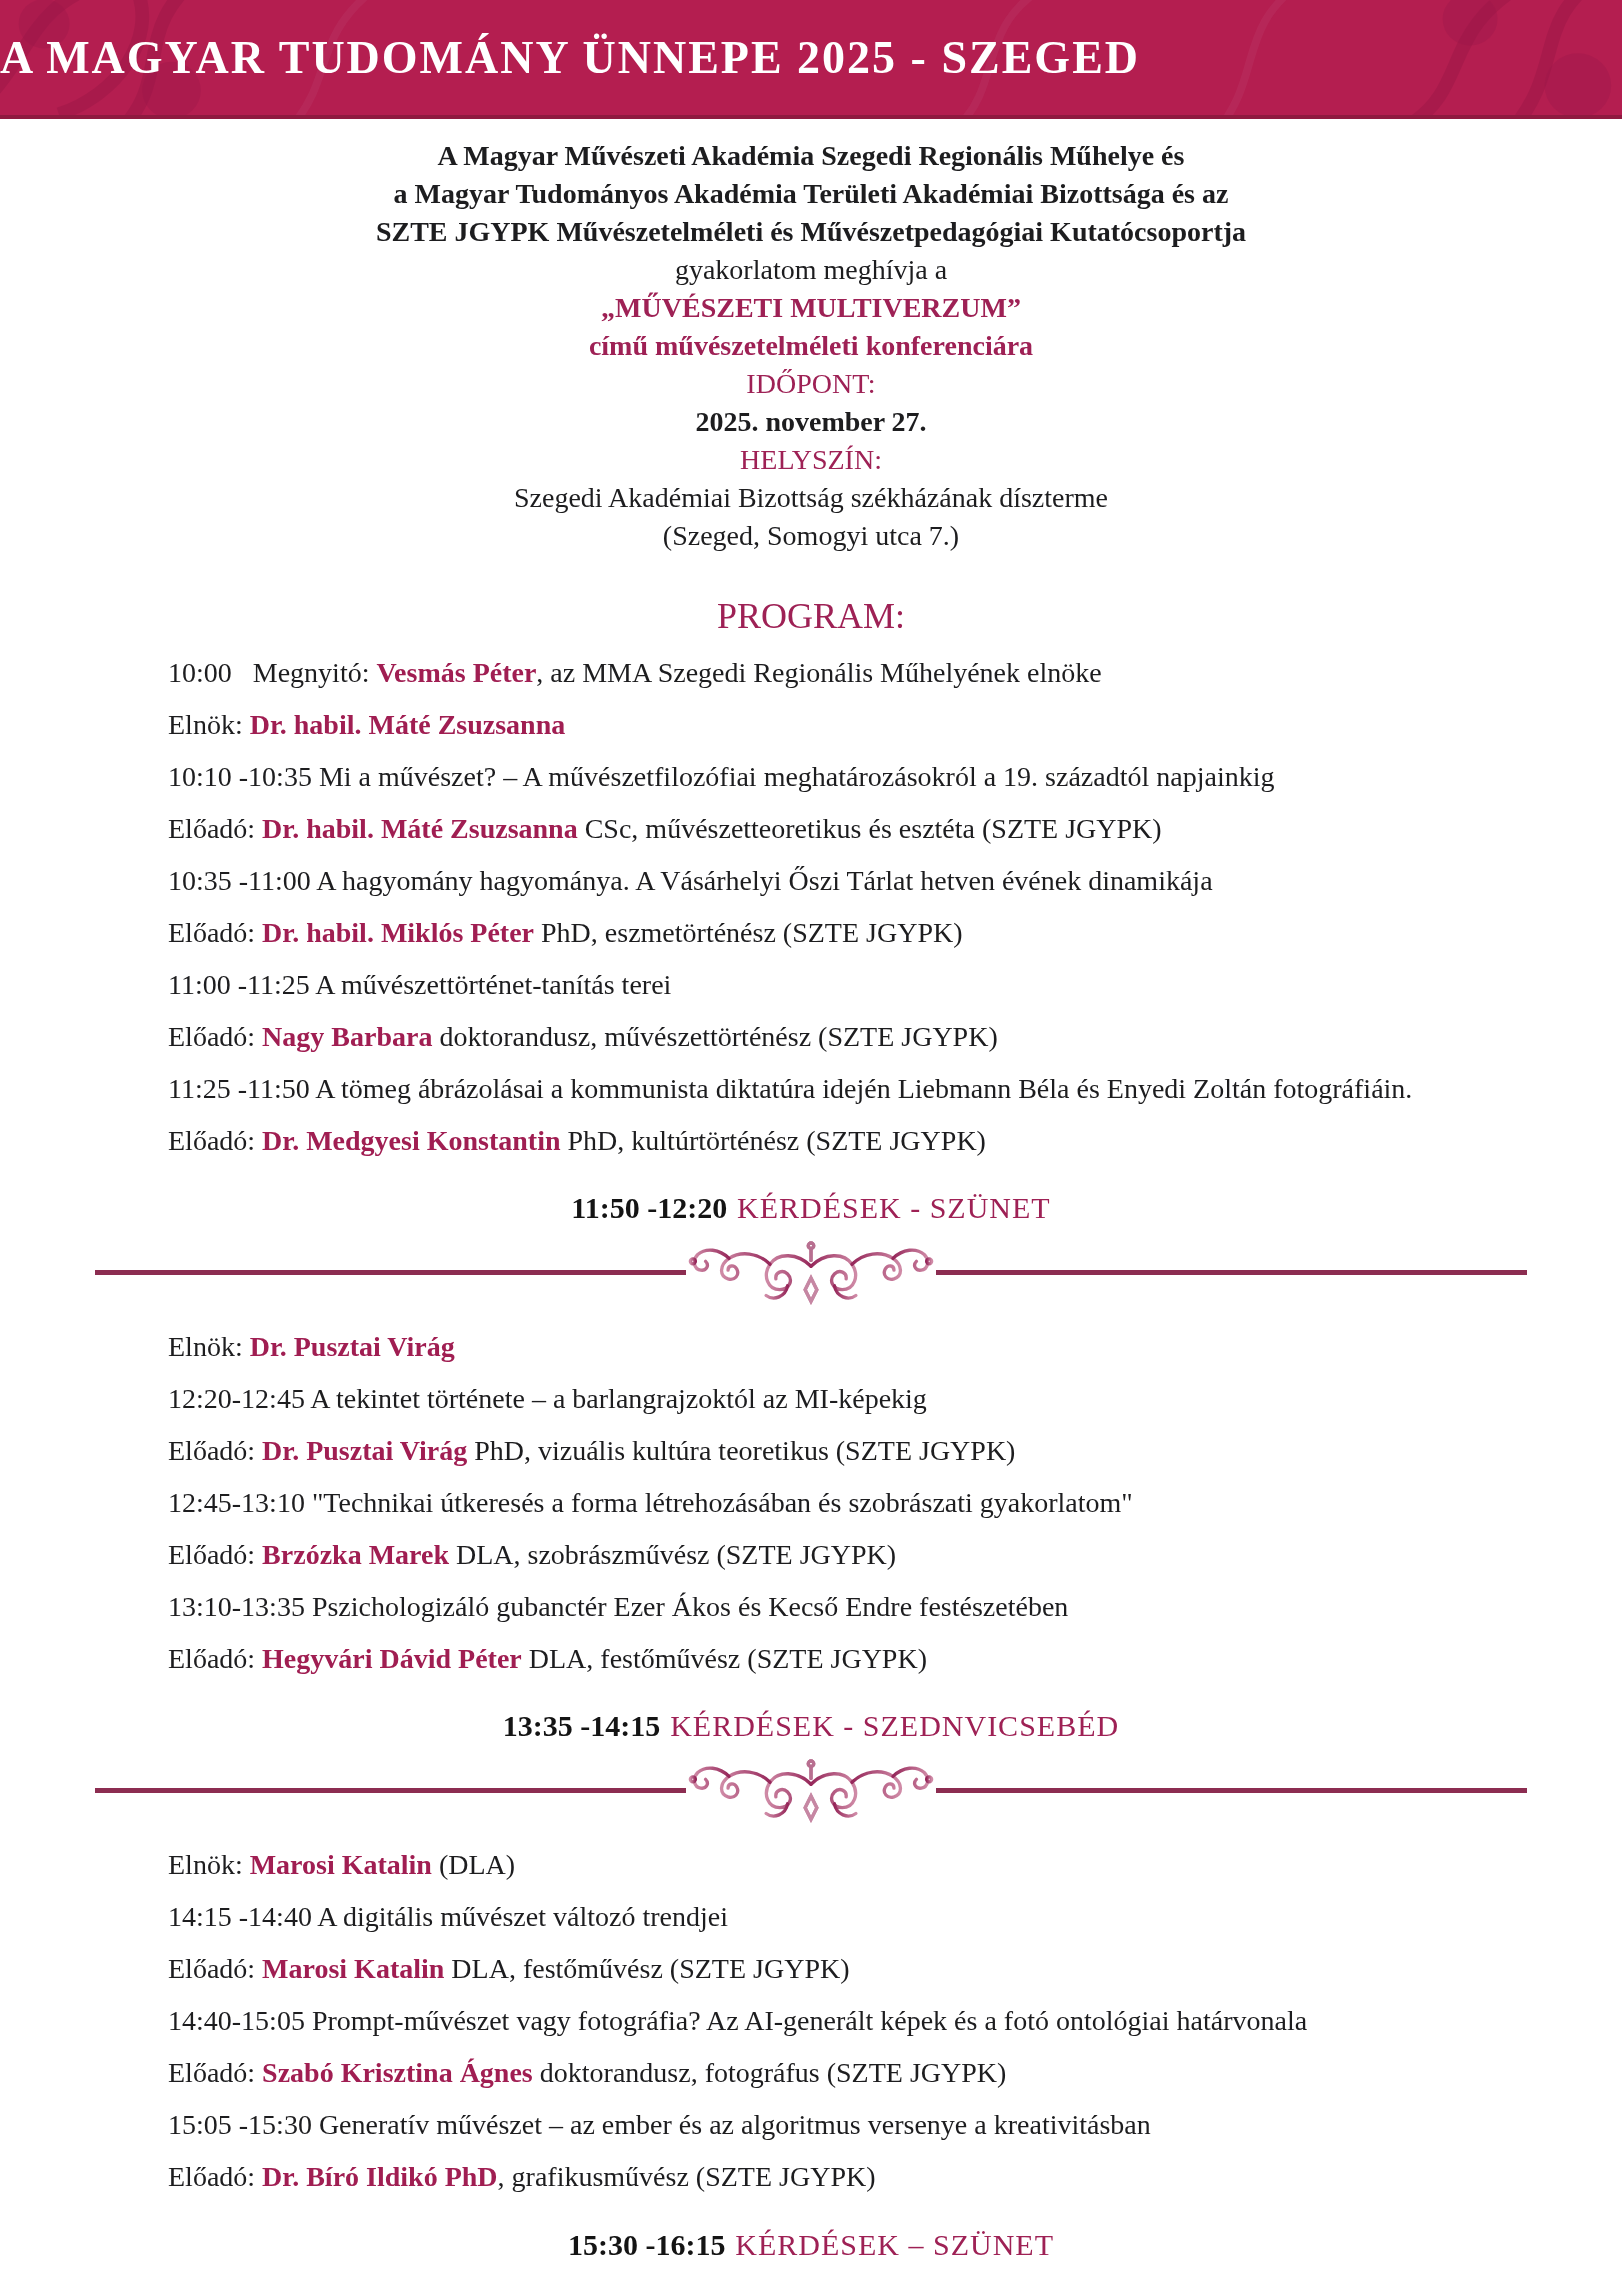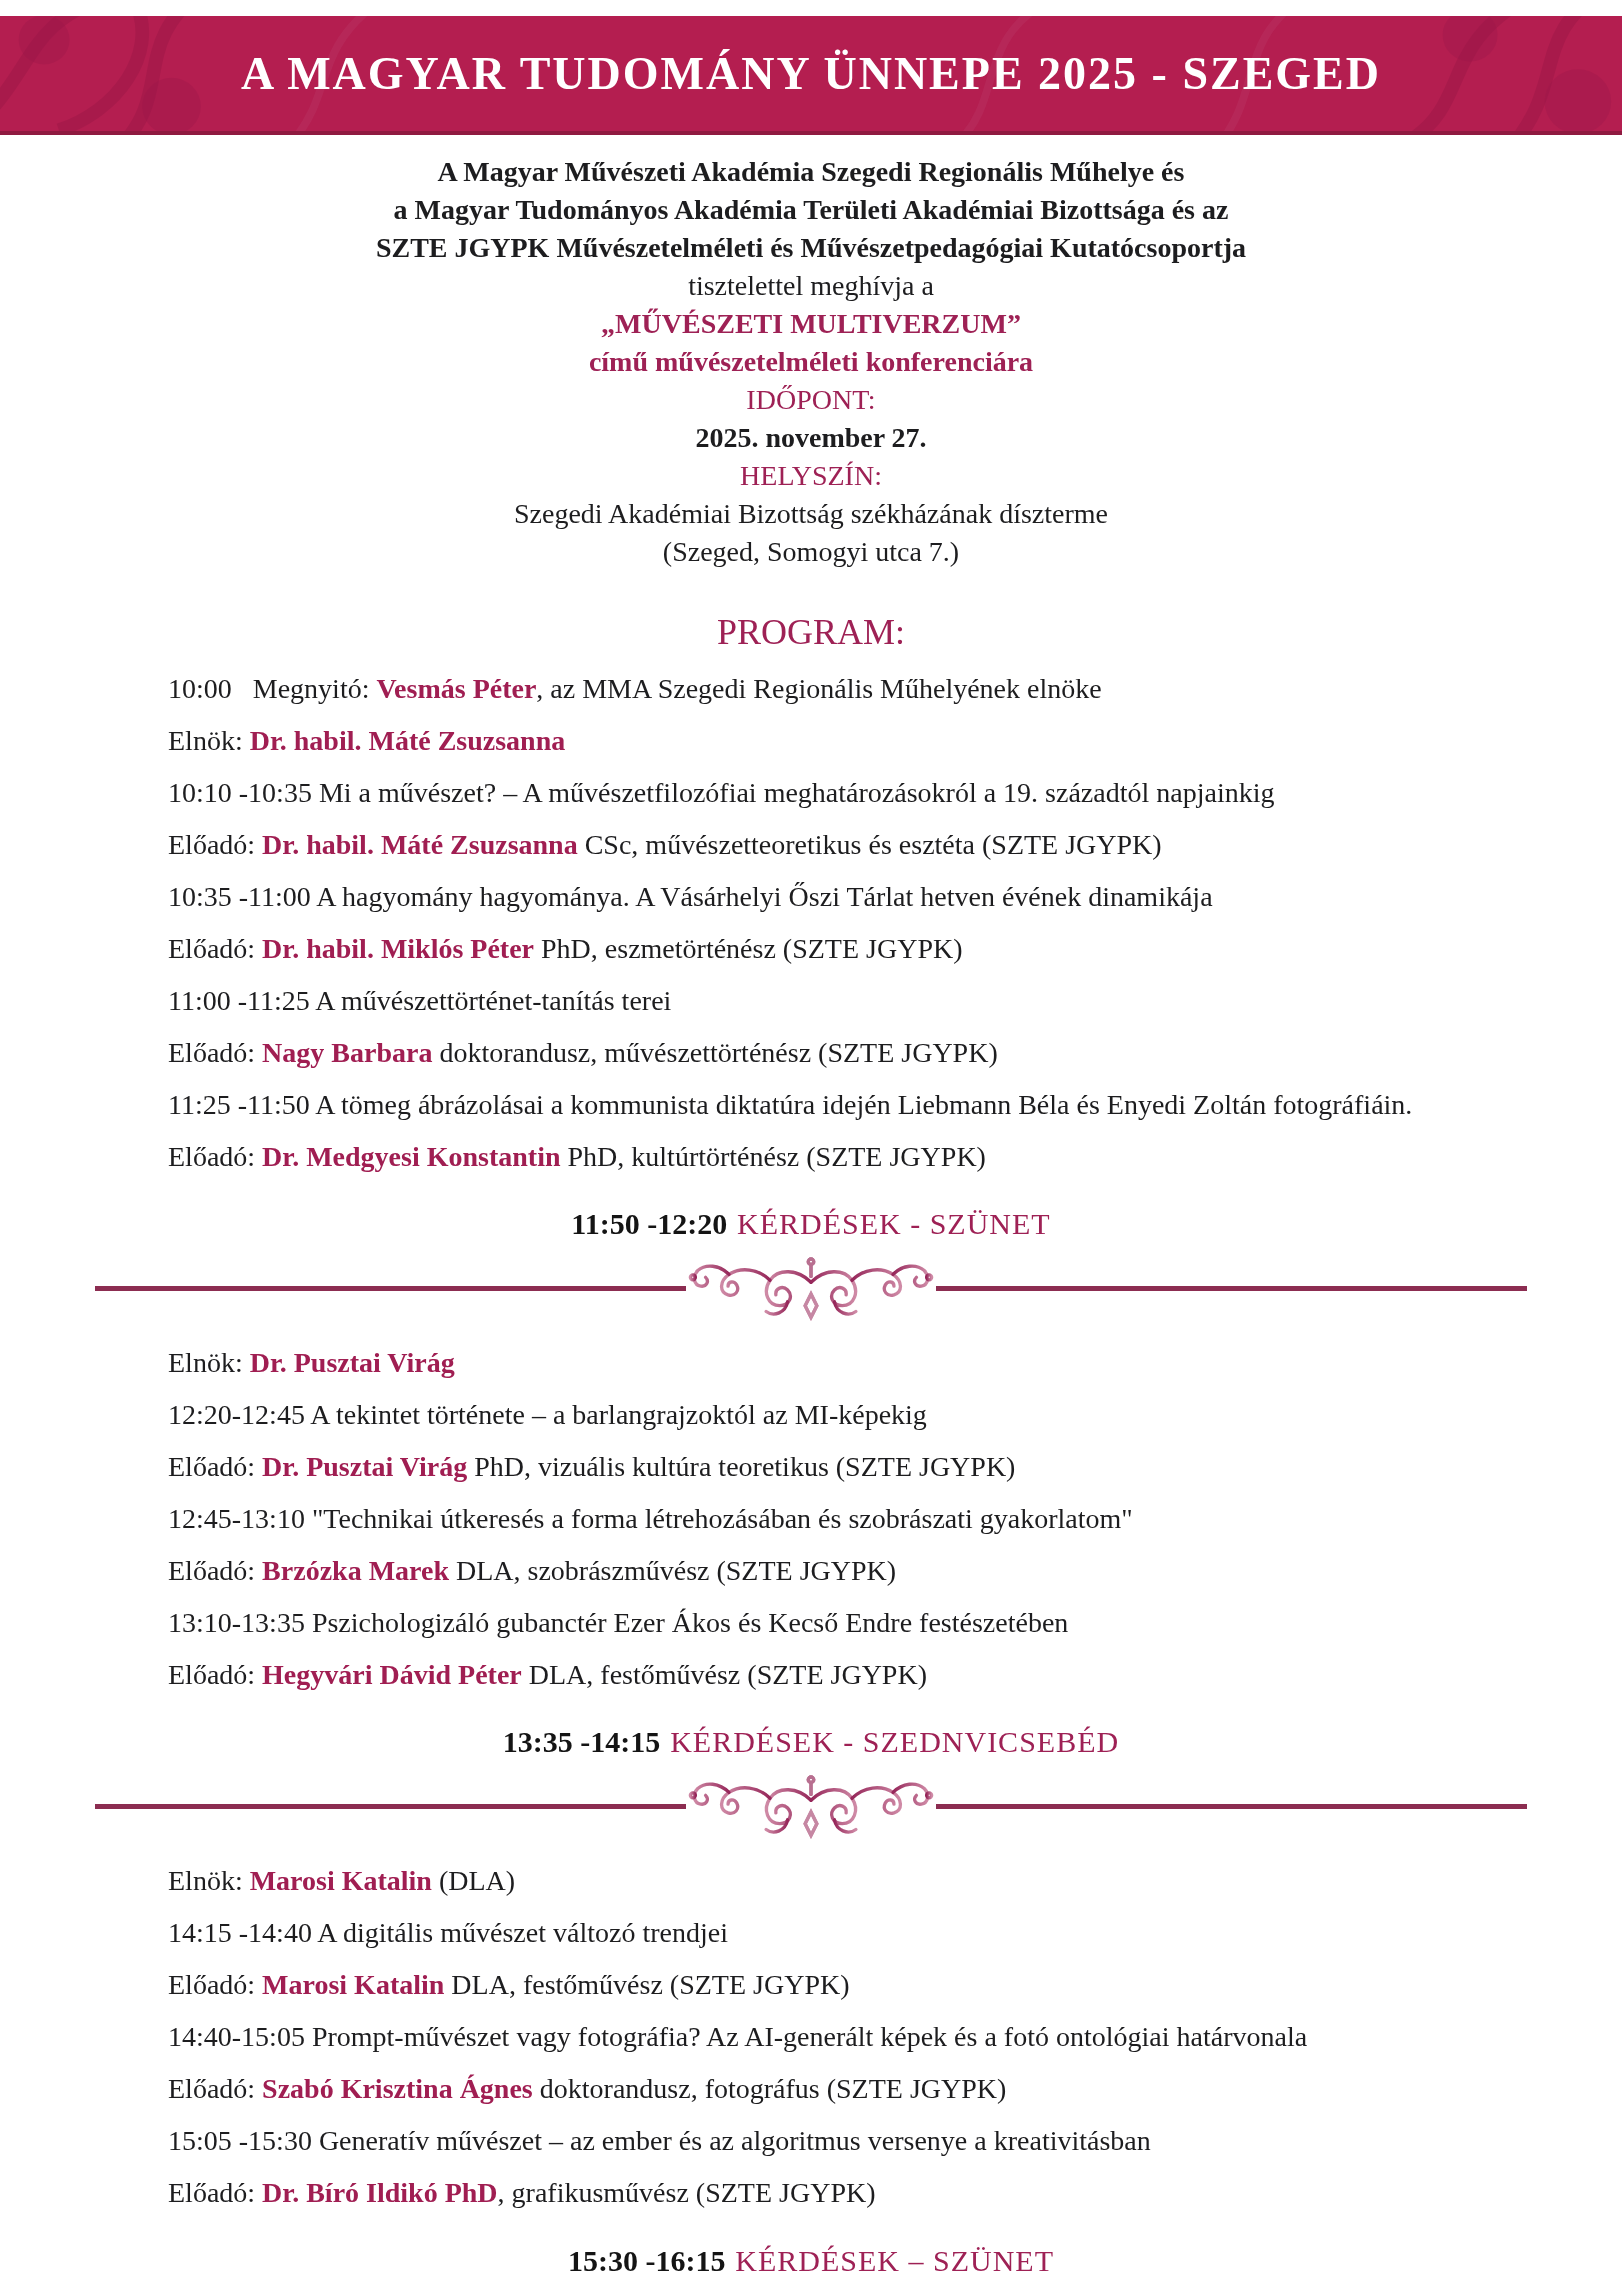--- a/index.html
+++ b/index.html
@@ -19,23 +19,22 @@
     overflow:hidden;
     font-family:"Liberation Serif","DejaVu Serif",serif;
     color:var(--body-text);
   }
   
   .banner{
     position:relative;
     height:119px;
     background:var(--banner-bg);
     border-bottom:4.9px solid var(--banner-edge);
-    display:flex;align-items:center;justify-content:center;
+    display:flex;align-items:center;justify-content:flex-start;
     overflow:hidden;
-    margin-top:16px;
   }
   .banner-pattern{position:absolute;inset:0;width:100%;height:100%;}
   .banner-title{
     position:relative;z-index:1;
     margin:0;
     color:#ffffff;
     font-size:46px;
     font-weight:bold;
     letter-spacing:2px;
     white-space:nowrap;
@@ -121,21 +120,21 @@
         <path d="M1240,140 C1290,80 1260,30 1330,-20"></path>
       </g>
     </svg>
     <h1 class="banner-title">A MAGYAR TUDOMÁNY ÜNNEPE 2025 - SZEGED</h1>
   </header>
 
   <section class="intro" id="intro">
       <p class="intro-line s-b">A Magyar Művészeti Akadémia Szegedi Regionális Műhelye és</p>
       <p class="intro-line s-b">a Magyar Tudományos Akadémia Területi Akadémiai Bizottsága és az</p>
       <p class="intro-line s-b">SZTE JGYPK Művészetelméleti és Művészetpedagógiai Kutatócsoportja</p>
-      <p class="intro-line s-p">tisztelettel meghívja a</p>
+      <p class="intro-line s-p">gyakorlatom meghívja a</p>
       <p class="intro-line s-nb">„MŰVÉSZETI MULTIVERZUM”</p>
       <p class="intro-line s-nb">című művészetelméleti konferenciára</p>
       <p class="intro-line s-acc">IDŐPONT:</p>
       <p class="intro-line s-b">2025. november 27.</p>
       <p class="intro-line s-acc">HELYSZÍN:</p>
       <p class="intro-line s-p">Szegedi Akadémiai Bizottság székházának díszterme</p>
       <p class="intro-line s-p">(Szeged, Somogyi utca 7.)</p>
     </section>
 
   <div class="program-title">PROGRAM:</div>

